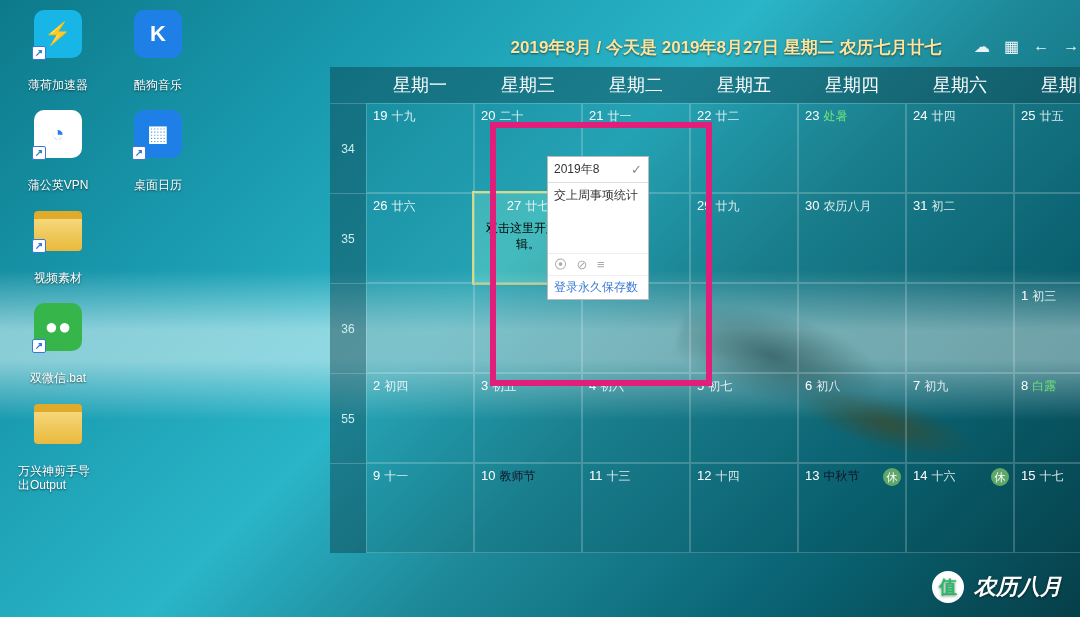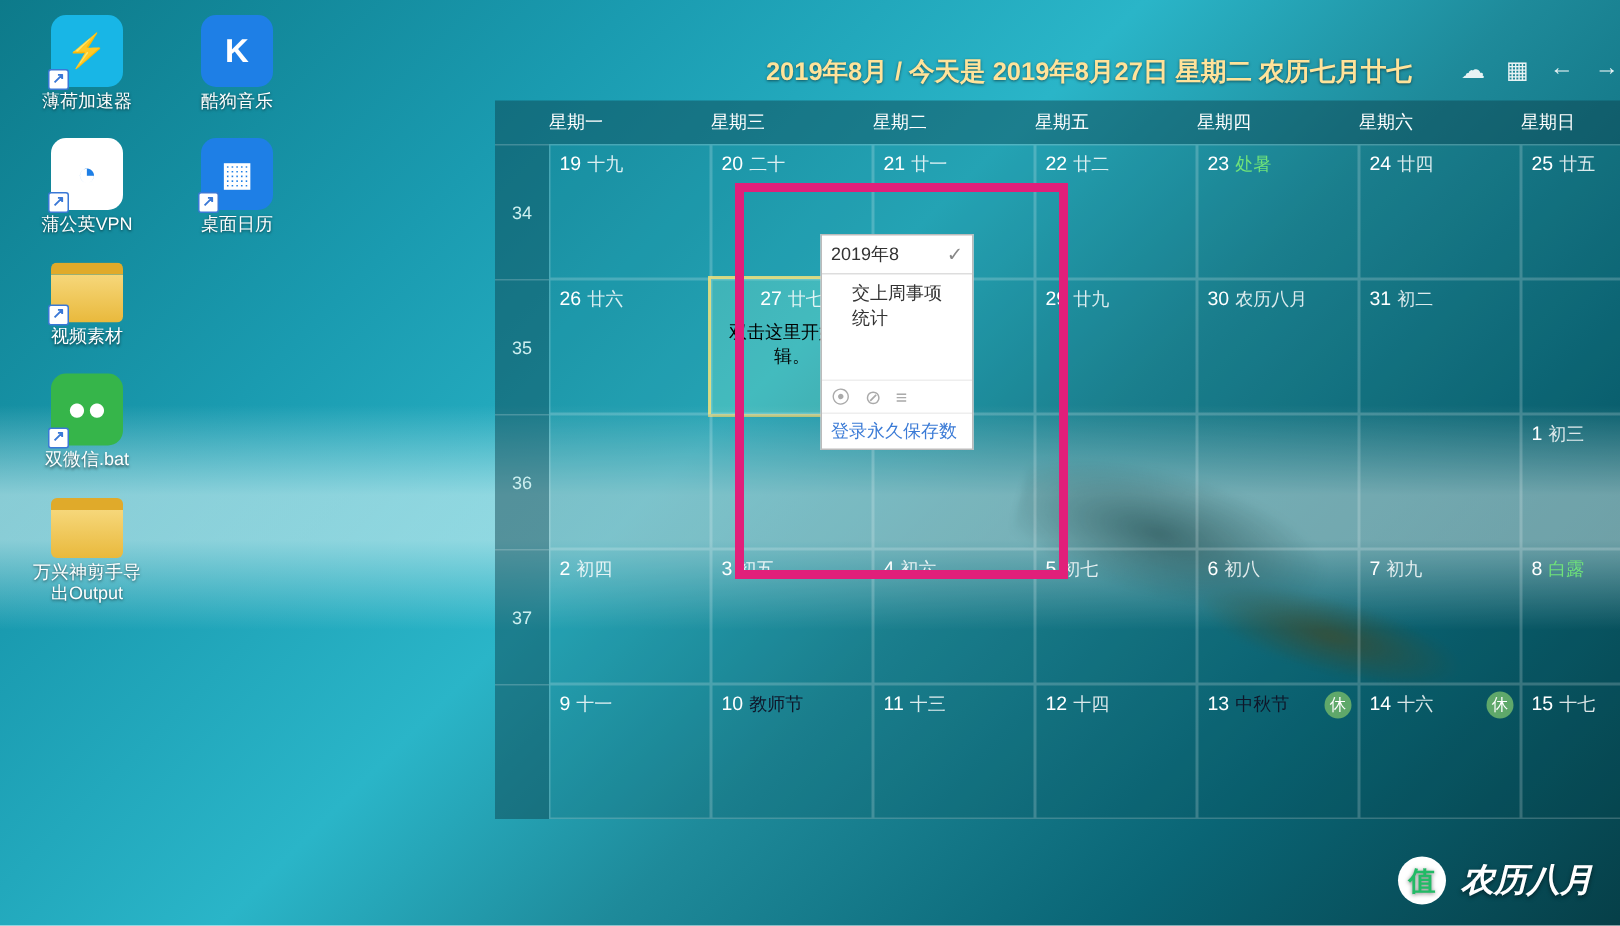--- a/index.html
+++ b/index.html
@@ -50,21 +50,21 @@
       width:48px; height:40px; border-radius:4px;
       background: linear-gradient(#f6d77a,#e9b93c);
       border-top:8px solid #e0aa2a;
     }
     .shortcut-arrow {
       position:absolute; left:-2px; bottom:-2px; width:14px; height:14px;
       background:#fff; border:1px solid #3a78d6; border-radius:2px;
       font-size:10px; line-height:12px; text-align:center; color:#3a78d6;
     }
     .di-label {
-      margin-top: 2px; color:#fff; font-size:12px; text-align:center;
+      margin-top: 20px; color:#fff; font-size:12px; 
       text-shadow: 0 1px 2px rgba(0,0,0,0.6);
       line-height:1.2;
       max-width:80px;
     }
 
     
     .cal-wrap {
       position:absolute;
       left:330px; top:32px;
       width:792px;
@@ -77,21 +77,21 @@
     .cal-toolbar {
       position:absolute; right:-10px; top:5px;
       display:flex; gap:14px;
       color:#fff; font-size:16px;
     }
     .cal-toolbar span { cursor:pointer; opacity:.9; }
     .cal-head {
       display:grid;
       grid-template-columns: 36px repeat(7, 1fr);
     }
-    .cal-head .wk { background:rgba(10,60,70,0.45); color:#fff; font-size:12px; padding:6px 0;}
+    .cal-head .wk { background:rgba(10,60,70,0.45); color:#fff; font-size:18px; text-align:center; padding:6px 0;}
     .cal-body { display:grid; grid-template-columns: 36px repeat(7,1fr); grid-auto-rows: 90px; }
     .wknum {
       background:rgba(10,60,70,0.45); color:#cdeff0; font-size:12px;
       display:flex; align-items:center; justify-content:center;
       border-top:1px solid rgba(255,255,255,0.2);
     }
     .cell {
       border:1px solid rgba(255,255,255,0.2);
       padding:4px 6px;
       background:rgba(10,60,70,0.15);
@@ -116,21 +116,21 @@
     
     .popup {
       position:absolute; left:547px; top:156px;
       width:102px;
       background:#fff; border:1px solid #bbb;
       font-size:12px; color:#333;
       z-index:30;
     }
     .popup-date { padding:4px 6px; border-bottom:1px solid #ddd; display:flex; justify-content:space-between; align-items:center;gap:16px;}
     .popup-date .ok { color:#888; font-size:13px; }
-    .popup-text { padding:4px 20px; min-height:70px; line-height:1.4; }
+    .popup-text { padding:4px 6px; min-height:70px; line-height:1.4; }
     .popup-foot { padding:3px 6px; border-top:1px solid #eee; color:#aaa; font-size:13px; letter-spacing:3px;}
     .popup-link { padding:3px 6px; color:#3b7bd6; border-top:1px solid #eee; }
 
     
     .hl-rect {
       position:absolute; left:490px; top:122px;
       width:222px; height:264px;
       border:6px solid #e11f7a;
       z-index:40;
       pointer-events:none;
@@ -261,21 +261,21 @@
       <div class="wknum">36</div>
       <div class="cell"></div>
       <div class="cell"></div>
       <div class="cell"></div>
       <div class="cell"></div>
       <div class="cell"></div>
       <div class="cell"></div>
       <div class="cell">
         <div><span class="d">1</span><span class="lun ">初三</span></div>
       </div>
-      <div class="wknum">37</div>
+      <div class="wknum">55</div>
       <div class="cell">
         <div><span class="d">2</span><span class="lun ">初四</span></div>
       </div>
       <div class="cell">
         <div><span class="d">3</span><span class="lun ">初五</span></div>
       </div>
       <div class="cell">
         <div><span class="d">4</span><span class="lun ">初六</span></div>
       </div>
       <div class="cell">

